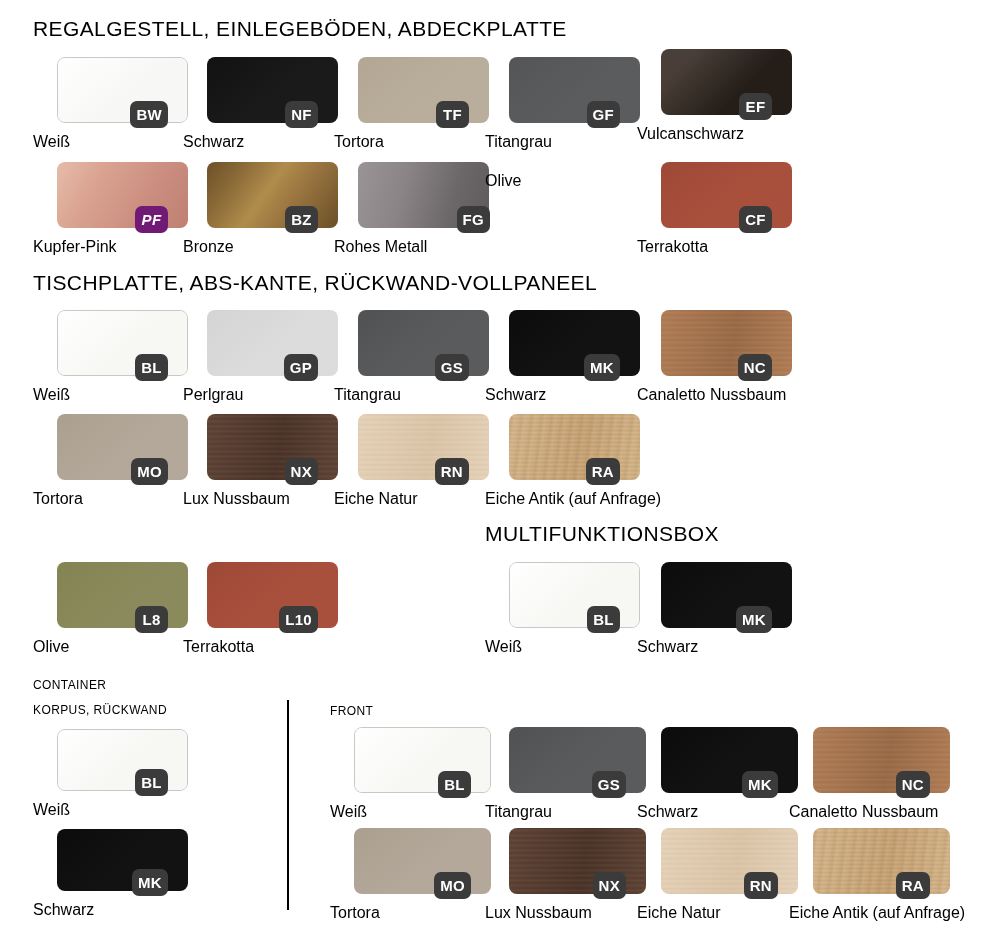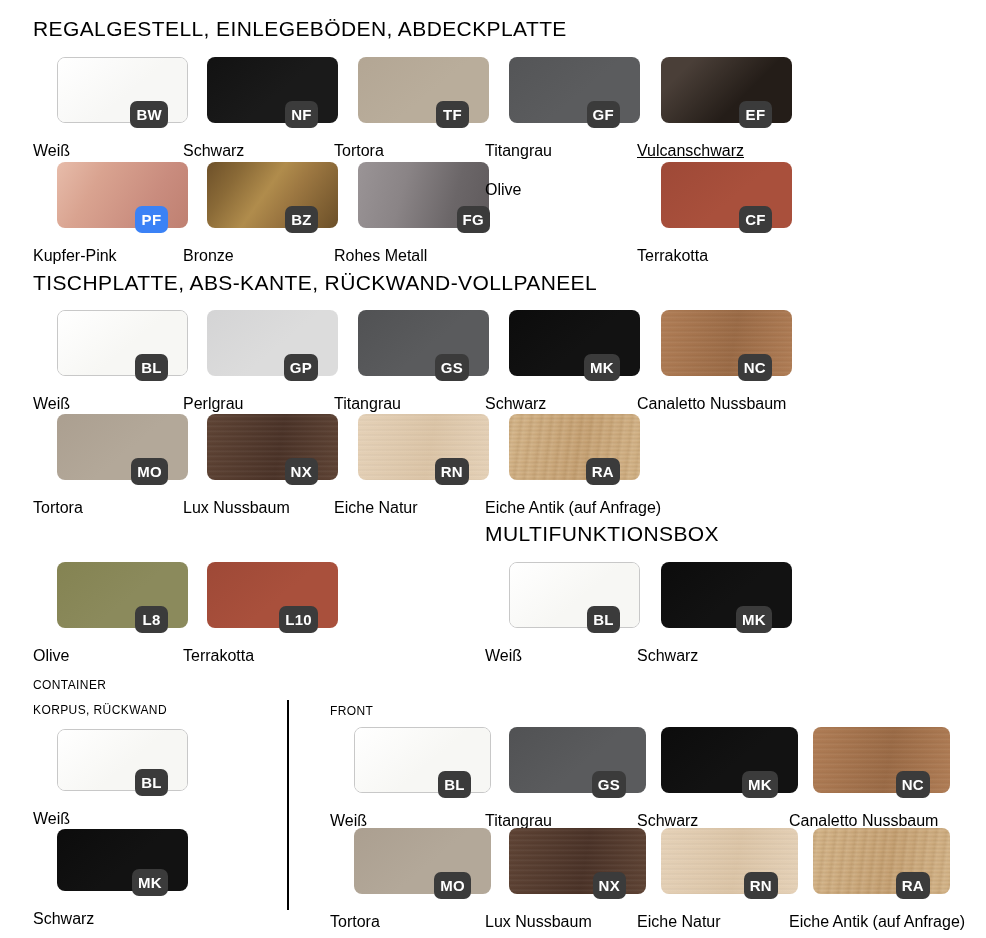--- a/index.html
+++ b/index.html
@@ -77,21 +77,21 @@
     font-size: 15px;
     font-weight: bold;
     line-height: 27px;
     text-align: center;
     letter-spacing: 0.3px;
   }
 
   .chip-wrap { position: relative; padding-left: 24px; }
 
   .chip-label {
-    margin-top: 18px;
+    margin-top: 9px;
     font-size: 16px;
     line-height: 19px;
     white-space: nowrap;
   }
 
   .divider {
     position: absolute;
     width: 2px;
     background: #000000;
   }
@@ -130,35 +130,35 @@
     </div>
     <div class="swatch-cell" style="left: 485px; top: 57px; width: 131px;">
       <div class="chip-wrap" style="width: 131px; height: 66px;">
         <div class="chip" style="width: 131px; height: 66px;">
           <div class="chip-fill" style="background: linear-gradient(140deg, rgb(84, 85, 87) 0%, rgb(91, 92, 94) 55%, rgb(91, 92, 94) 100%);"></div>
         </div>
         <div class="badge" style="background: rgb(59, 59, 59); color: rgb(255, 255, 255);">GF</div>
       </div>
       <div class="chip-label">Titangrau</div>
     </div>
-    <div class="swatch-cell" style="left: 637px; top: 57px; width: 131px; text-decoration: underline;">
+    <div class="swatch-cell" style="left: 637px; top: 49px; width: 131px;">
       <div class="chip-wrap" style="width: 131px; height: 66px;">
         <div class="chip" style="width: 131px; height: 66px;">
           <div class="chip-fill" style="background: linear-gradient(135deg, rgb(74, 63, 56) 0%, rgb(74, 63, 56) 18%, rgb(36, 29, 24) 62%, rgb(36, 29, 24) 100%);"></div>
         </div>
         <div class="badge" style="background: rgb(59, 59, 59); color: rgb(255, 255, 255);">EF</div>
       </div>
       <div class="chip-label">Vulcanschwarz</div>
     </div>
     <div class="swatch-cell" style="left: 33px; top: 162px; width: 131px;">
       <div class="chip-wrap" style="width: 131px; height: 66px;">
         <div class="chip" style="width: 131px; height: 66px;">
           <div class="chip-fill" style="background: linear-gradient(120deg, rgb(231, 188, 170) 0%, rgb(217, 163, 144) 30%, rgb(201, 140, 126) 70%, rgb(191, 128, 113) 100%);"></div>
         </div>
-        <div class="badge" style="background: #3b82f6; color: rgb(255, 255, 255);">PF</div>
+        <div class="badge" style="background: #701a75; color: rgb(255, 255, 255); font-style: italic;">PF</div>
       </div>
       <div class="chip-label">Kupfer-Pink</div>
     </div>
     <div class="swatch-cell" style="left: 183px; top: 162px; width: 131px;">
       <div class="chip-wrap" style="width: 131px; height: 66px;">
         <div class="chip" style="width: 131px; height: 66px;">
           <div class="chip-fill" style="background: linear-gradient(125deg, rgb(109, 80, 41) 0%, rgb(138, 106, 55) 22%, rgb(176, 140, 76) 45%, rgb(156, 119, 65) 62%, rgb(107, 79, 40) 100%);"></div>
         </div>
         <div class="badge" style="background: rgb(59, 59, 59); color: rgb(255, 255, 255);">BZ</div>
       </div>

